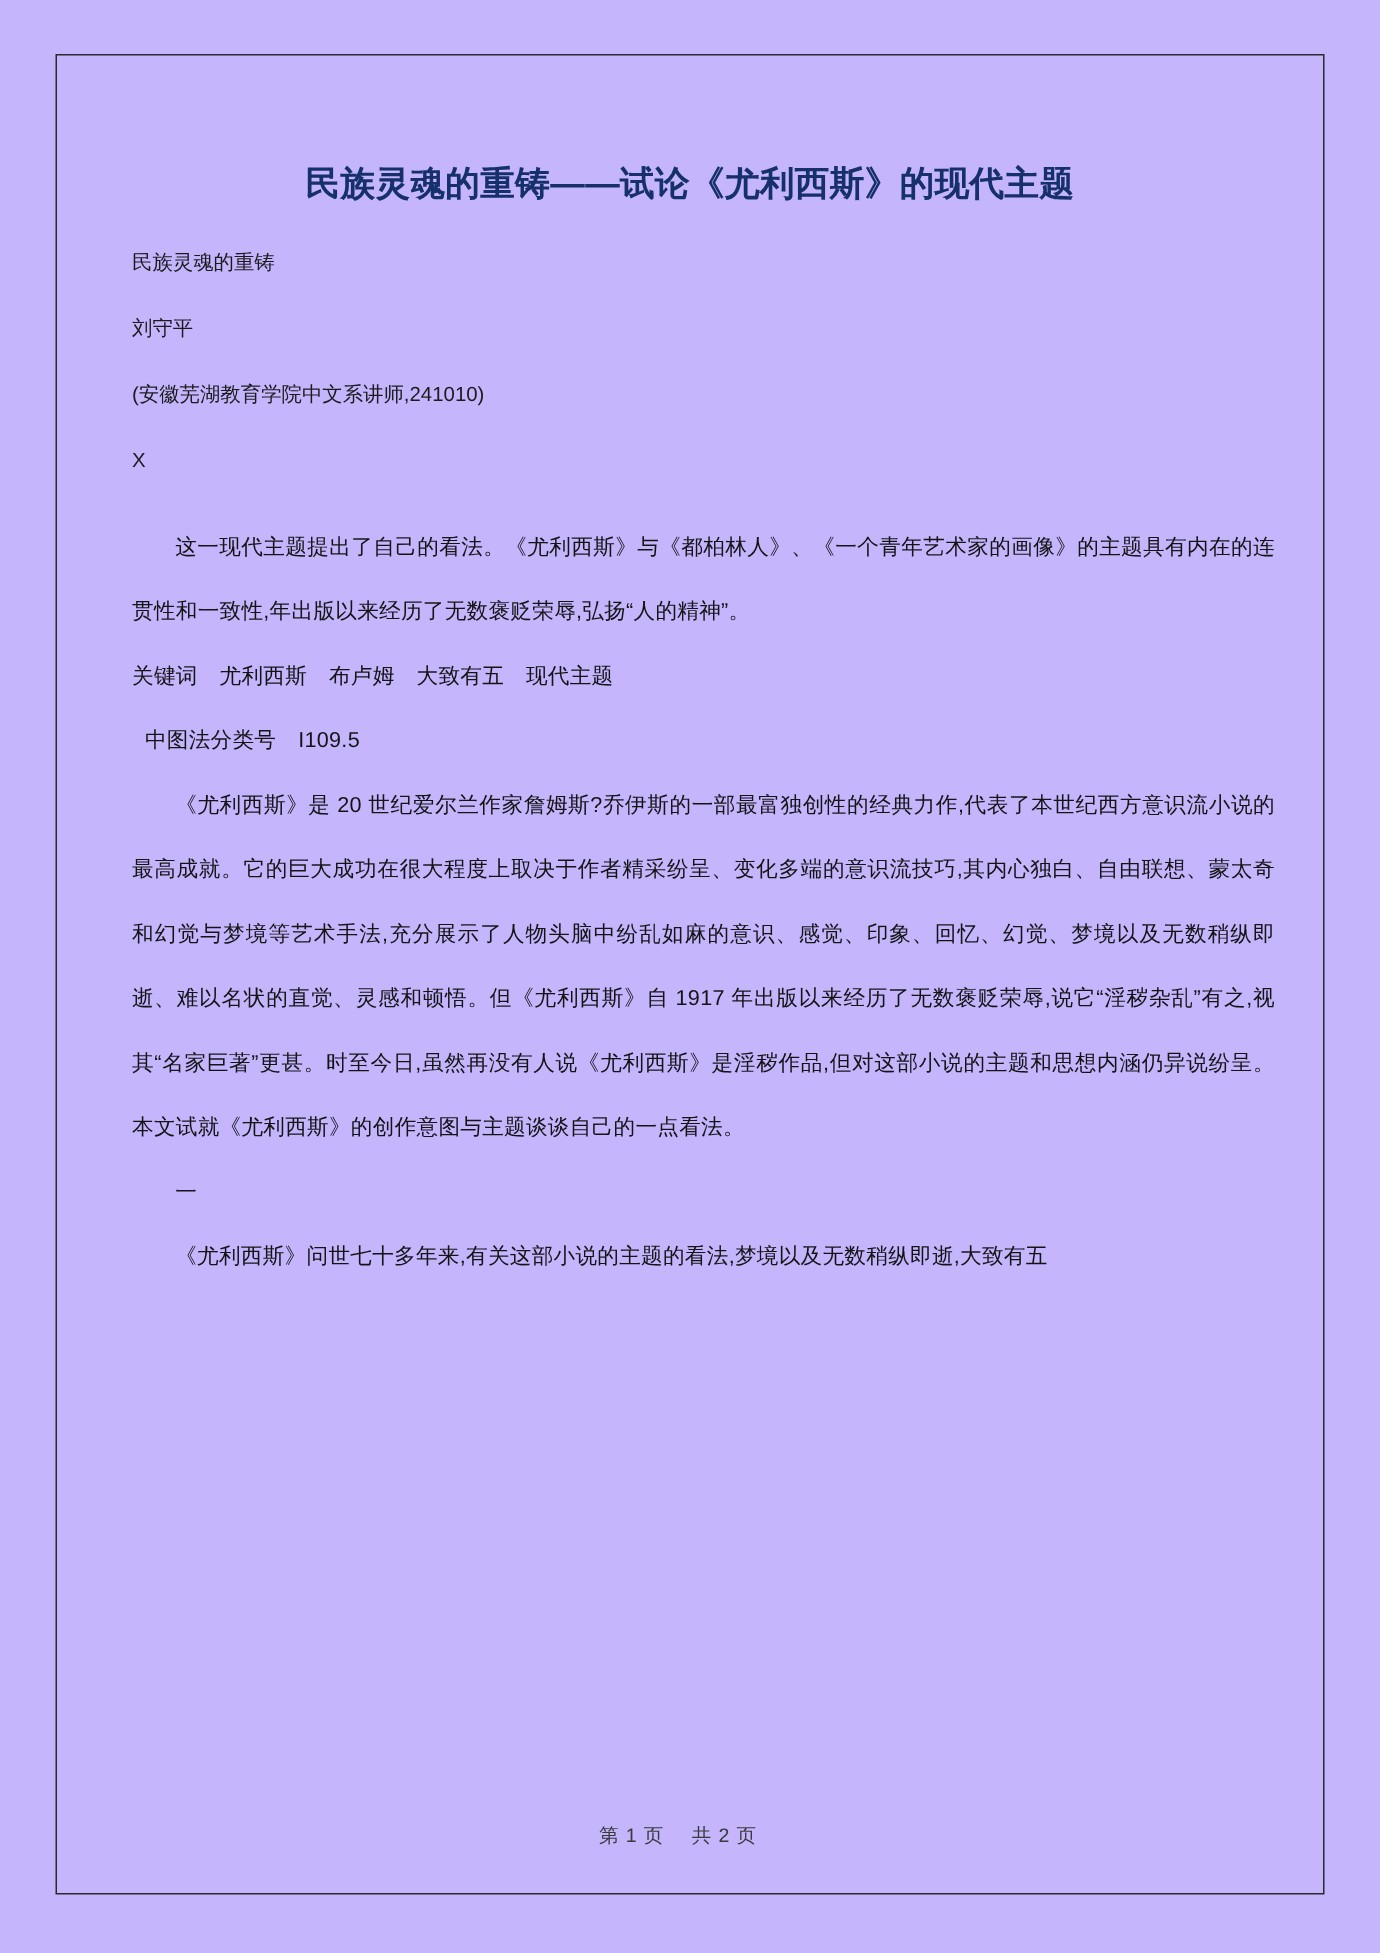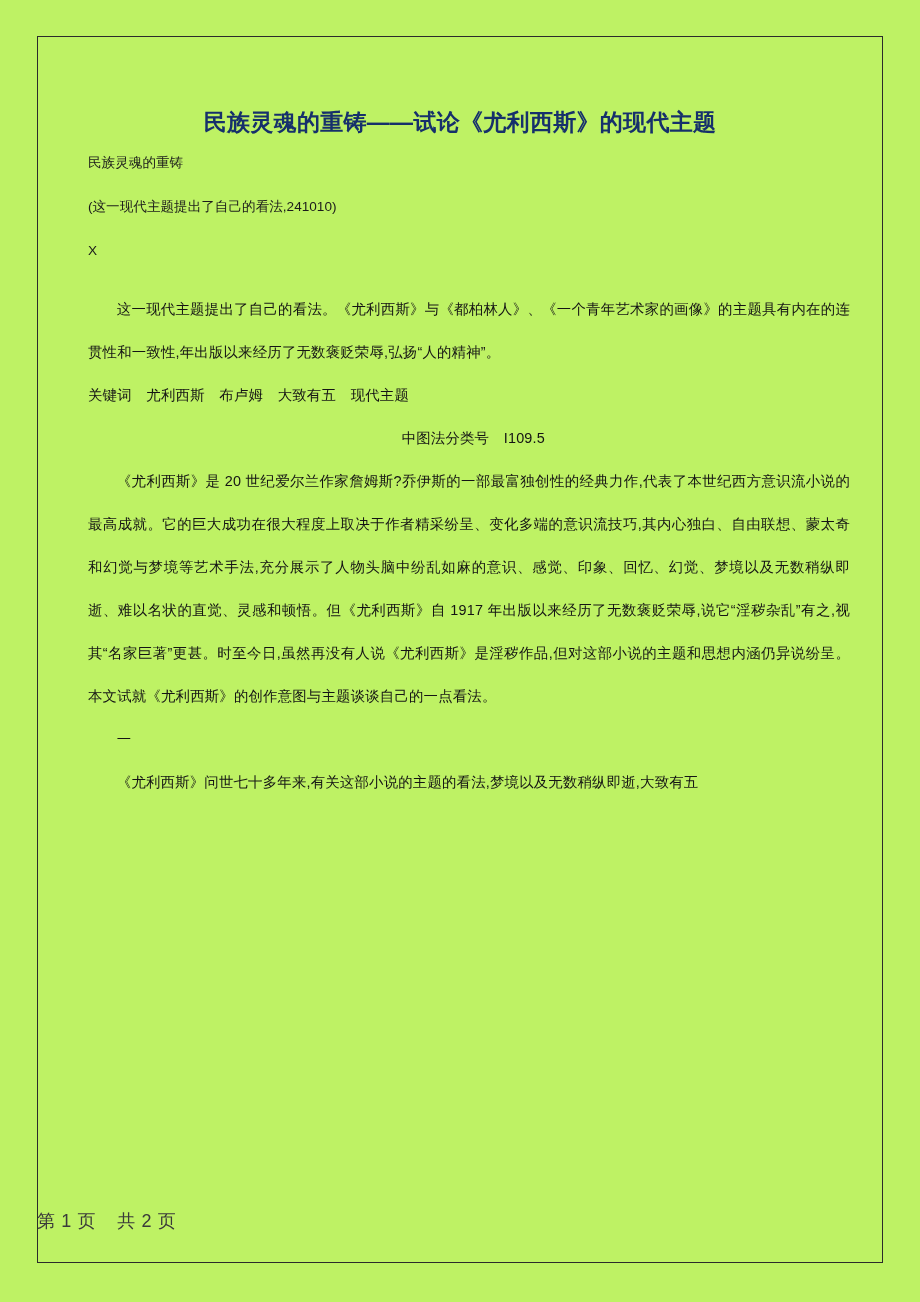--- a/index.html
+++ b/index.html
@@ -11,21 +11,21 @@
     width: 920px;
     height: 1302px;
     font-family: "Liberation Sans", "DejaVu Sans", sans-serif;
     -webkit-font-smoothing: antialiased;
   }
 
   .page {
     position: relative;
     width: 920px;
     height: 1302px;
-    background: #bef264;
+    background: #c4b5fd;
     box-sizing: border-box;
   }
 
   
   .page-frame {
     position: absolute;
     left: 37px;
     top: 36px;
     width: 846px;
     height: 1227px;
@@ -50,21 +50,21 @@
     padding-top: 72px;
     text-align: center;
     color: #16306B;
     font-size: 23px;
     font-weight: bold;
     letter-spacing: 0.3px;
     line-height: 1.3;
   }
 
   .body-block {
-    margin-top: 18px;
+    margin-top: 30px;
     padding-left: 24px;
     padding-right: 6px;
   }
 
   
   .meta-line {
     font-size: 13.6px;
     color: #1b1b1b;
     line-height: 1;
     margin: 0 0 0 0;
@@ -85,36 +85,37 @@
     word-break: break-all;
   }
   .para.indent { text-indent: 2em; }
 
   .para.keywords,
   .para.clc {
     text-align: left;
     text-indent: 0;
     word-break: keep-all;
   }
-  .para.clc { text-indent: 0.6em; text-align: center; }
+  .para.clc { text-indent: 0.6em; }
 
   .section-mark {
     font-size: 14.4px;
     color: #141414;
     line-height: 43px;
     margin: 0;
     text-indent: 2em;
   }
 
   .footer {
     position: absolute;
     left: 0;
     right: 16px;
     bottom: 30px;
-    font-size: 18px;
+    text-align: center;
+    font-size: 13px;
     color: #3a3a3a;
     letter-spacing: 0.6px;
   }
   .footer .sep { display: inline-block; width: 10px; }
 </style>
 </head>
 <body>
 
 <div class="page">
 
@@ -122,22 +123,23 @@
 
   <div class="content">
 
     <h1 class="doc-title" style="color: rgb(22, 48, 107);">民族灵魂的重铸——试论《尤利西斯》的现代主题</h1>
 
     <div class="body-block">
 
       <p class="meta-line">民族灵魂的重铸</p>
 
 
+      <p class="meta-line">刘守平</p>
 
-      <p class="meta-line">(这一现代主题提出了自己的看法,241010)</p>
+      <p class="meta-line">(安徽芜湖教育学院中文系讲师,241010)</p>
 
       <p class="meta-line">X</p>
 
 
       <p class="para indent">这一现代主题提出了自己的看法。《尤利西斯》与《都柏林人》、《一个青年艺术家的画像》的主题具有内在的连贯性和一致性,年出版以来经历了无数褒贬荣辱,弘扬“人的精神”。</p>
 
       <p class="para keywords">关键词　尤利西斯　布卢姆　大致有五　现代主题</p>
 
       <p class="para clc">中图法分类号　I109.5</p>
 

